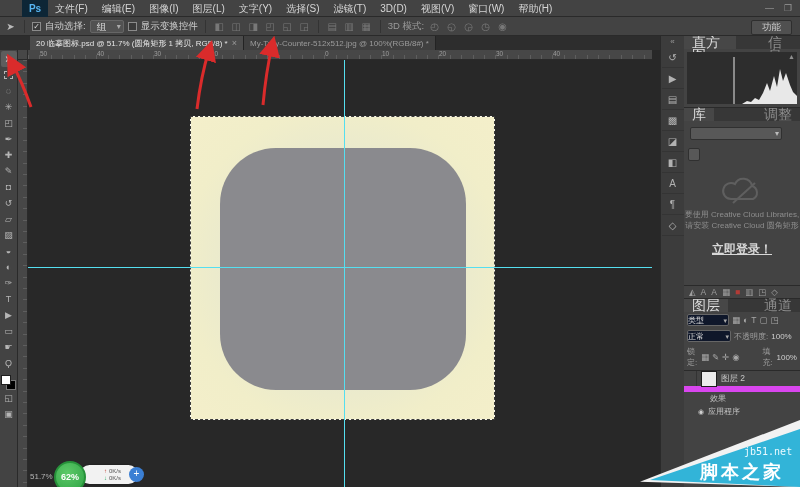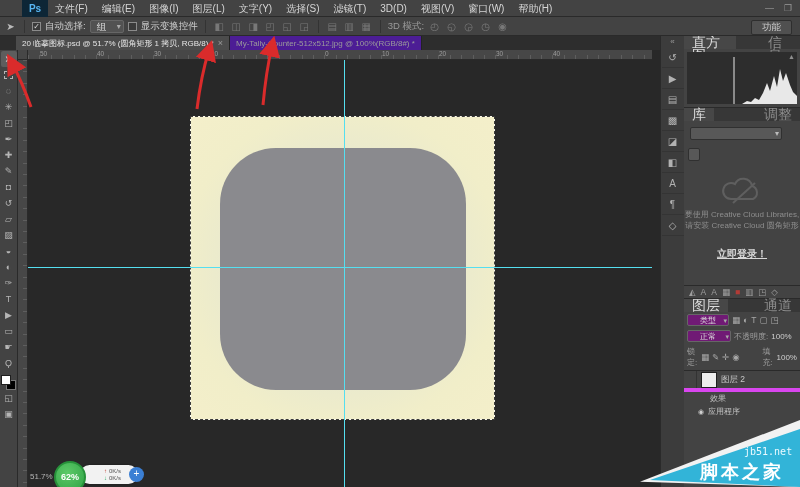--- a/index.html
+++ b/index.html
@@ -33,25 +33,25 @@
   .ob-label { color:#cfcfcf; white-space:nowrap; }
   .ob-select { background:#525252; border:1px solid #666; border-radius:2px;
     padding:0 12px 1px 6px; position:relative; color:#ddd; min-width:34px; height:13px; line-height:12px;}
   .ob-select .arr { position:absolute; right:2px; top:0; color:#aaa; font-size:8px; }
   .workspace-btn { position:absolute; right:8px; top:3px; background:#505050;
     border:1px solid #2e2e2e; border-radius:2px; padding:0 10px; height:15px;
     line-height:12px; color:#cdcdcd; }
 
   
   .tabbar { left:0; top:36px; width:660px; height:14px; background:#2d2d2d;
-    display:flex; align-items:stretch; padding-left:16px; z-index:5; }
+    display:flex; align-items:stretch; padding-left:30px; z-index:5; }
   .doc-tab { display:flex; align-items:center; gap:4px; padding:0 6px;
     font-size:8px; white-space:nowrap; border-right:1px solid #232323; }
   .doc-tab.active { background:#4c4c4c; color:#e6e6e6; }
-  .doc-tab.inactive { background:#4c1d95; color:#9b9b9b;align-items:center; }
+  .doc-tab.inactive { background:#404040; color:#9b9b9b;align-items:center; }
   .tab-close { color:#9a9a9a; font-size:9px; }
 
   
   .toolbar { left:0; top:50px; width:18px; height:437px; background:#434343;
     border-right:1px solid #2a2a2a; display:flex; flex-direction:column;
     align-items:center; padding-top:1px; z-index:6; }
   .tool { width:16px; height:16px; display:flex; align-items:center; justify-content:center;
     color:#b5b5b5; font-size:9px; border-radius:2px; }
   .tool.active { background:#5d5d5d; color:#e8e8e8; }
   .marquee-box { width:9px; height:8px; border:1px dashed #b5b5b5; }
@@ -100,34 +100,34 @@
   .ptab.off { color:#8b8b8b;padding-left:32px; }
   .hist-well { margin:3px; height:52px; background:#2d2d2d; position:relative; }
   .hist-warn { position:absolute; right:2px; top:1px; color:#8f8f8f; font-size:7px; }
 
   .lib-dd { margin:6px 4px 0 4px; height:13px; background:#585858; border:1px solid #303030;
     border-radius:2px; position:relative; width:92px; display:inline-block; }
   .lib-dd .arr { position:absolute; right:2px; top:1px; font-size:8px; color:#bbb; }
   .lib-btn { display:inline-block; width:12px; height:13px; background:#585858;
     border:1px solid #303030; border-radius:2px; margin-left:2px; vertical-align:top; margin-top:6px;}
   .lib-msg { text-align:center; font-size:8px; color:#8e8e8e; line-height:11px; }
-  .lib-link { text-align:center; font-size:10px; color:#d8d8d8; font-weight:bold;
-    text-decoration:underline; margin-top:16px; }
+  .lib-link { text-align:center; font-size:12px; color:#d8d8d8; font-weight:bold;
+    text-decoration:underline; margin-top:10px; }
 
   .mini-row { height:14px; display:flex; align-items:center; gap:5px; padding:0 5px;
     border-top:1px solid #2a2a2a; border-bottom:1px solid #2a2a2a; font-size:8.5px; color:#9f9f9f;}
   .mini-row .red { color:#b23b36; }
 
   .lyr-row { display:flex; align-items:center; gap:3px; padding:2px 3px; font-size:8px; color:#cfcfcf; }
-  .lyr-select { background:#701a75; border:1px solid #666; border-radius:2px;
-    padding:0 10px 0 12px; position:relative; height:12px; line-height:11px; color:#ddd; }
+  .lyr-select { background:#0f172a; border:1px solid #666; border-radius:2px;
+    padding:0 10px 0 0; position:relative; height:12px; line-height:11px; color:#ddd; }
   .lyr-select .arr { position:absolute; right:1px; top:0; font-size:7px; color:#aaa; }
   .kind-icon { color:#a8a8a8; font-size:8.5px; }
   .layers-list { border-top:1px solid #2a2a2a; }
-  .layer-item { display:flex; align-items:center; height:21px; border-bottom:4px solid #d946ef; font-size:8.5px; }
+  .layer-item { display:flex; align-items:center; height:21px; border-bottom:6px solid #d946ef; font-size:8.5px; }
   .layer-item.selected { background:#4d5a63; height:24px; }
   .eye-cell { width:13px; text-align:center; border-right:1px solid #333; align-self:stretch;
     display:flex; align-items:center; justify-content:center; color:#d0d0d0; font-size:7px; }
   .thumb { width:16px; height:16px; background:#ececec; border:1px solid #1e1e1e; margin:0 4px; position:relative; }
   .thumb .shp { position:absolute; left:2px; top:2px; width:10px; height:10px; border-radius:3px; background:#8a8a8e; }
   .thumb .badge { position:absolute; right:-3px; bottom:-3px; width:7px; height:7px;
     background:#d8d8d8; border:1px solid #555; }
   .fx-row { display:flex; align-items:center; height:13px; font-size:8px; color:#c4c4c4; }
   .layer-name.sel { text-decoration:underline; color:#ececec; }
 

